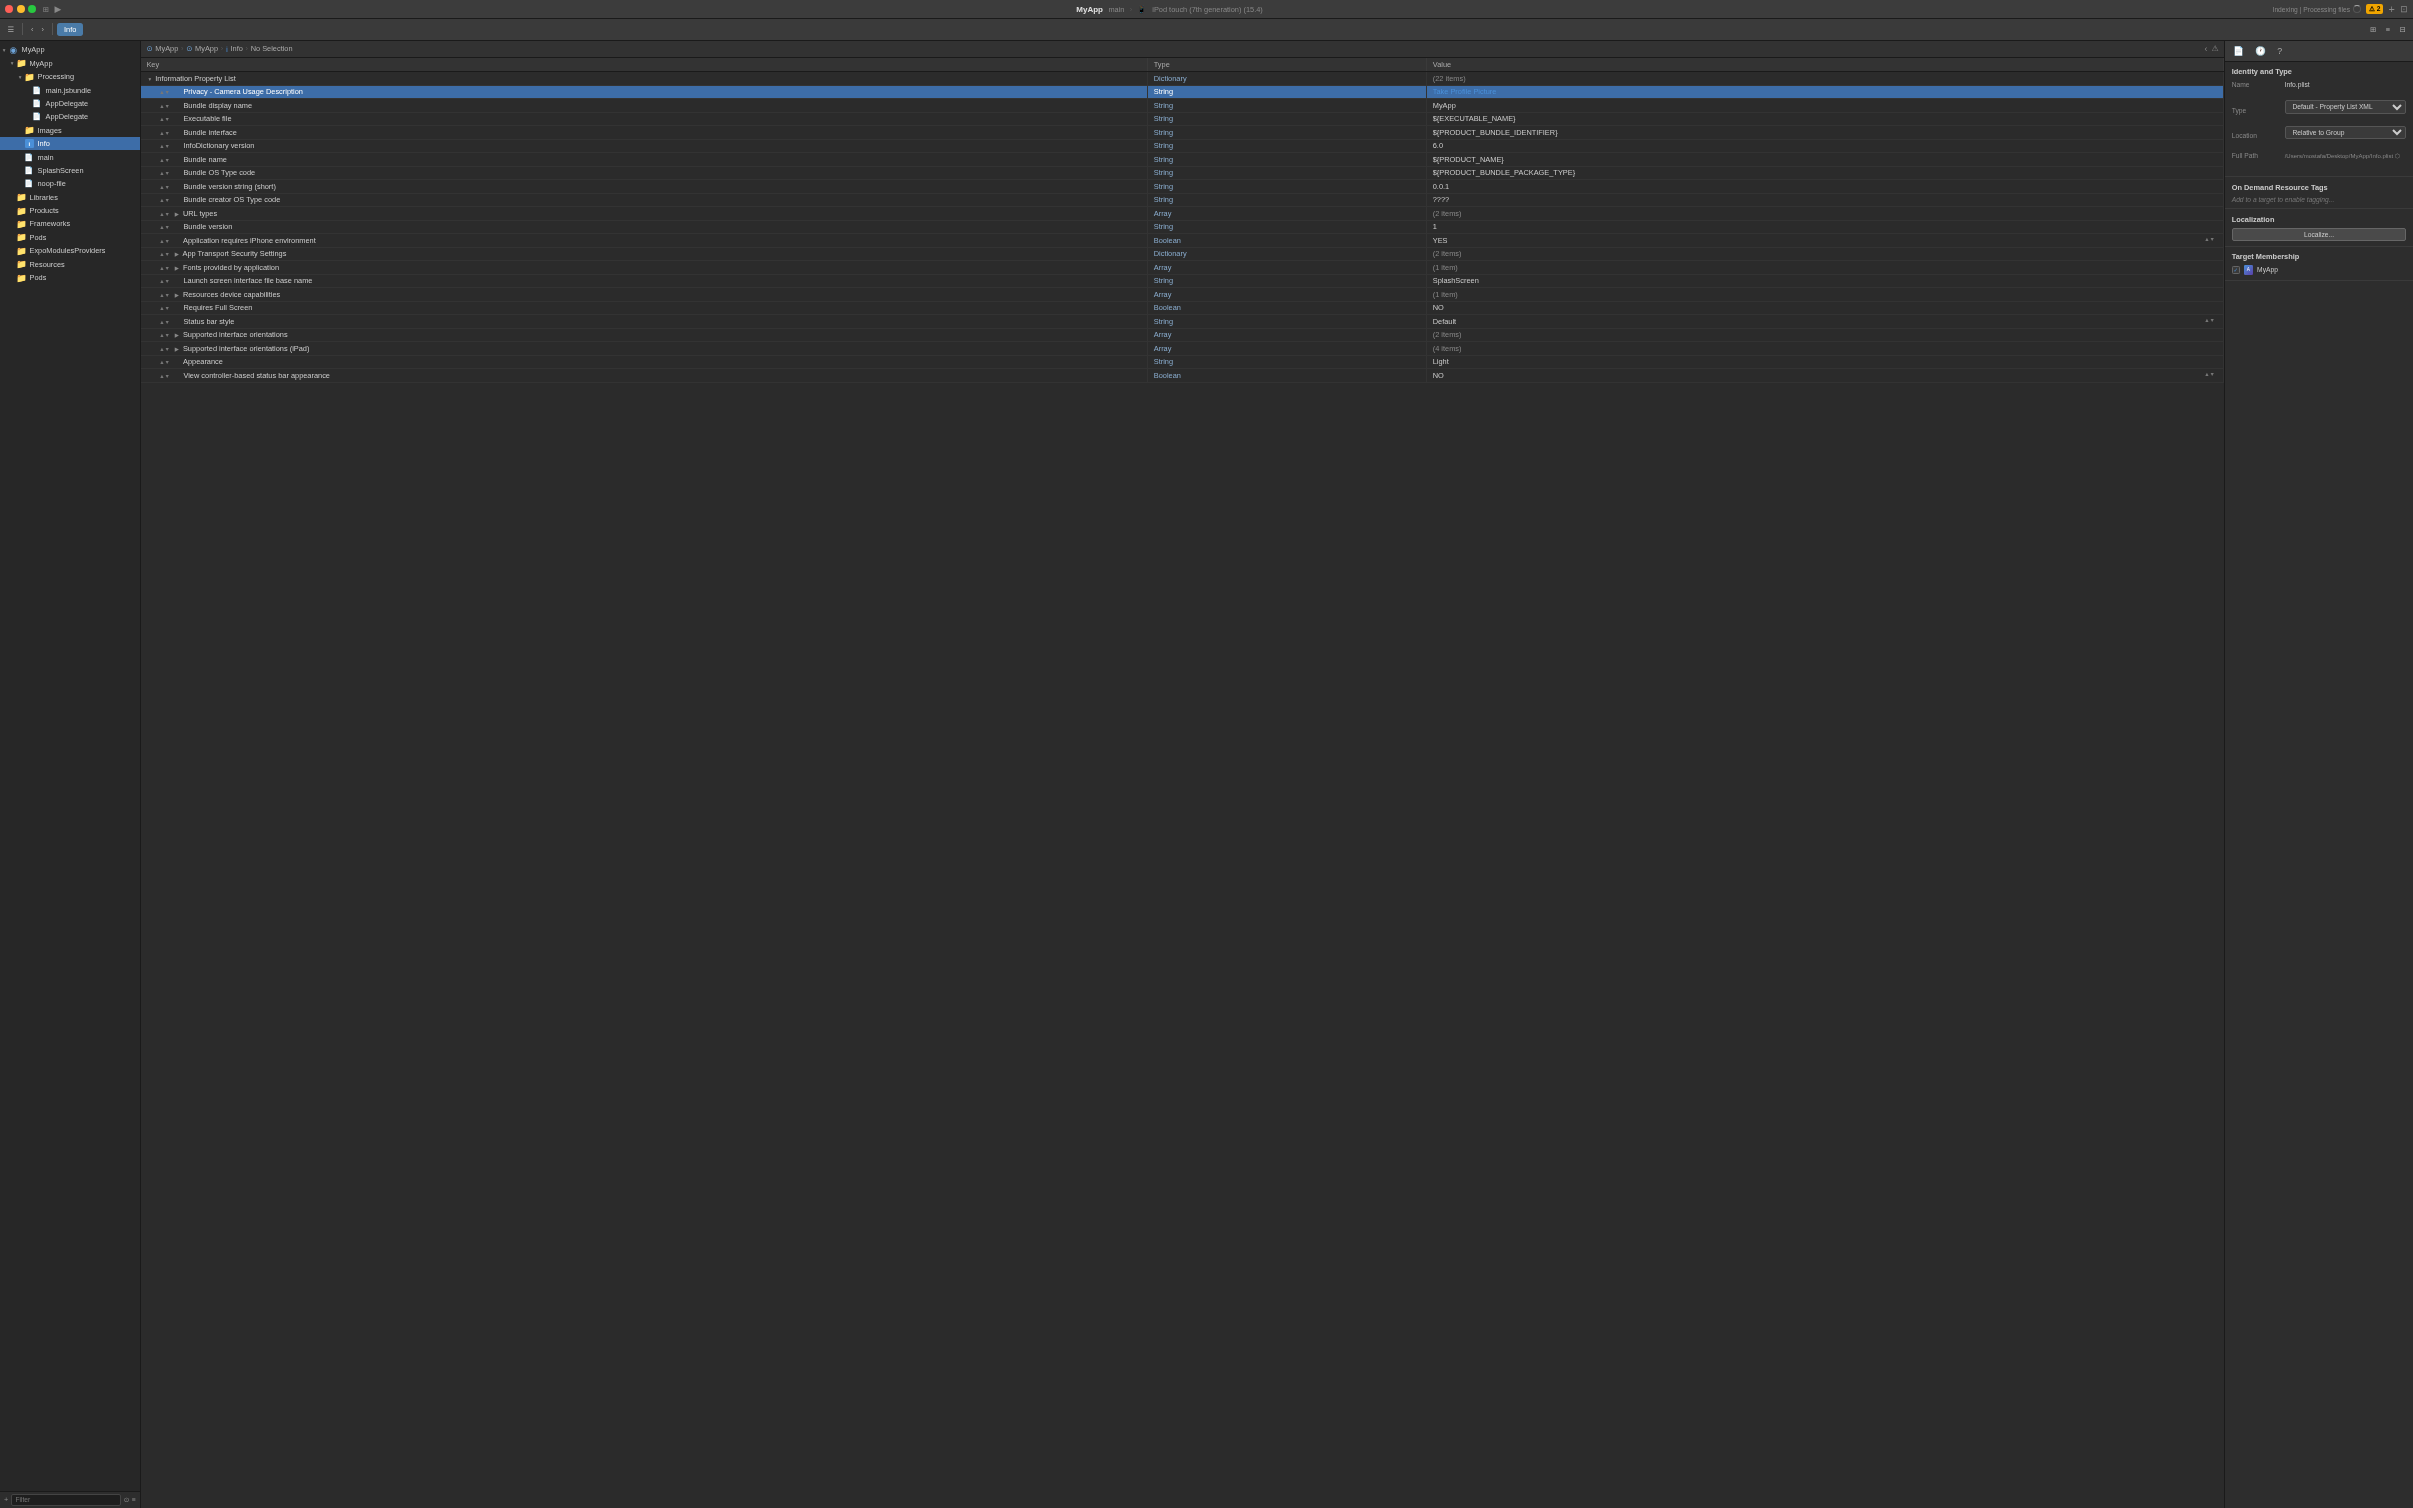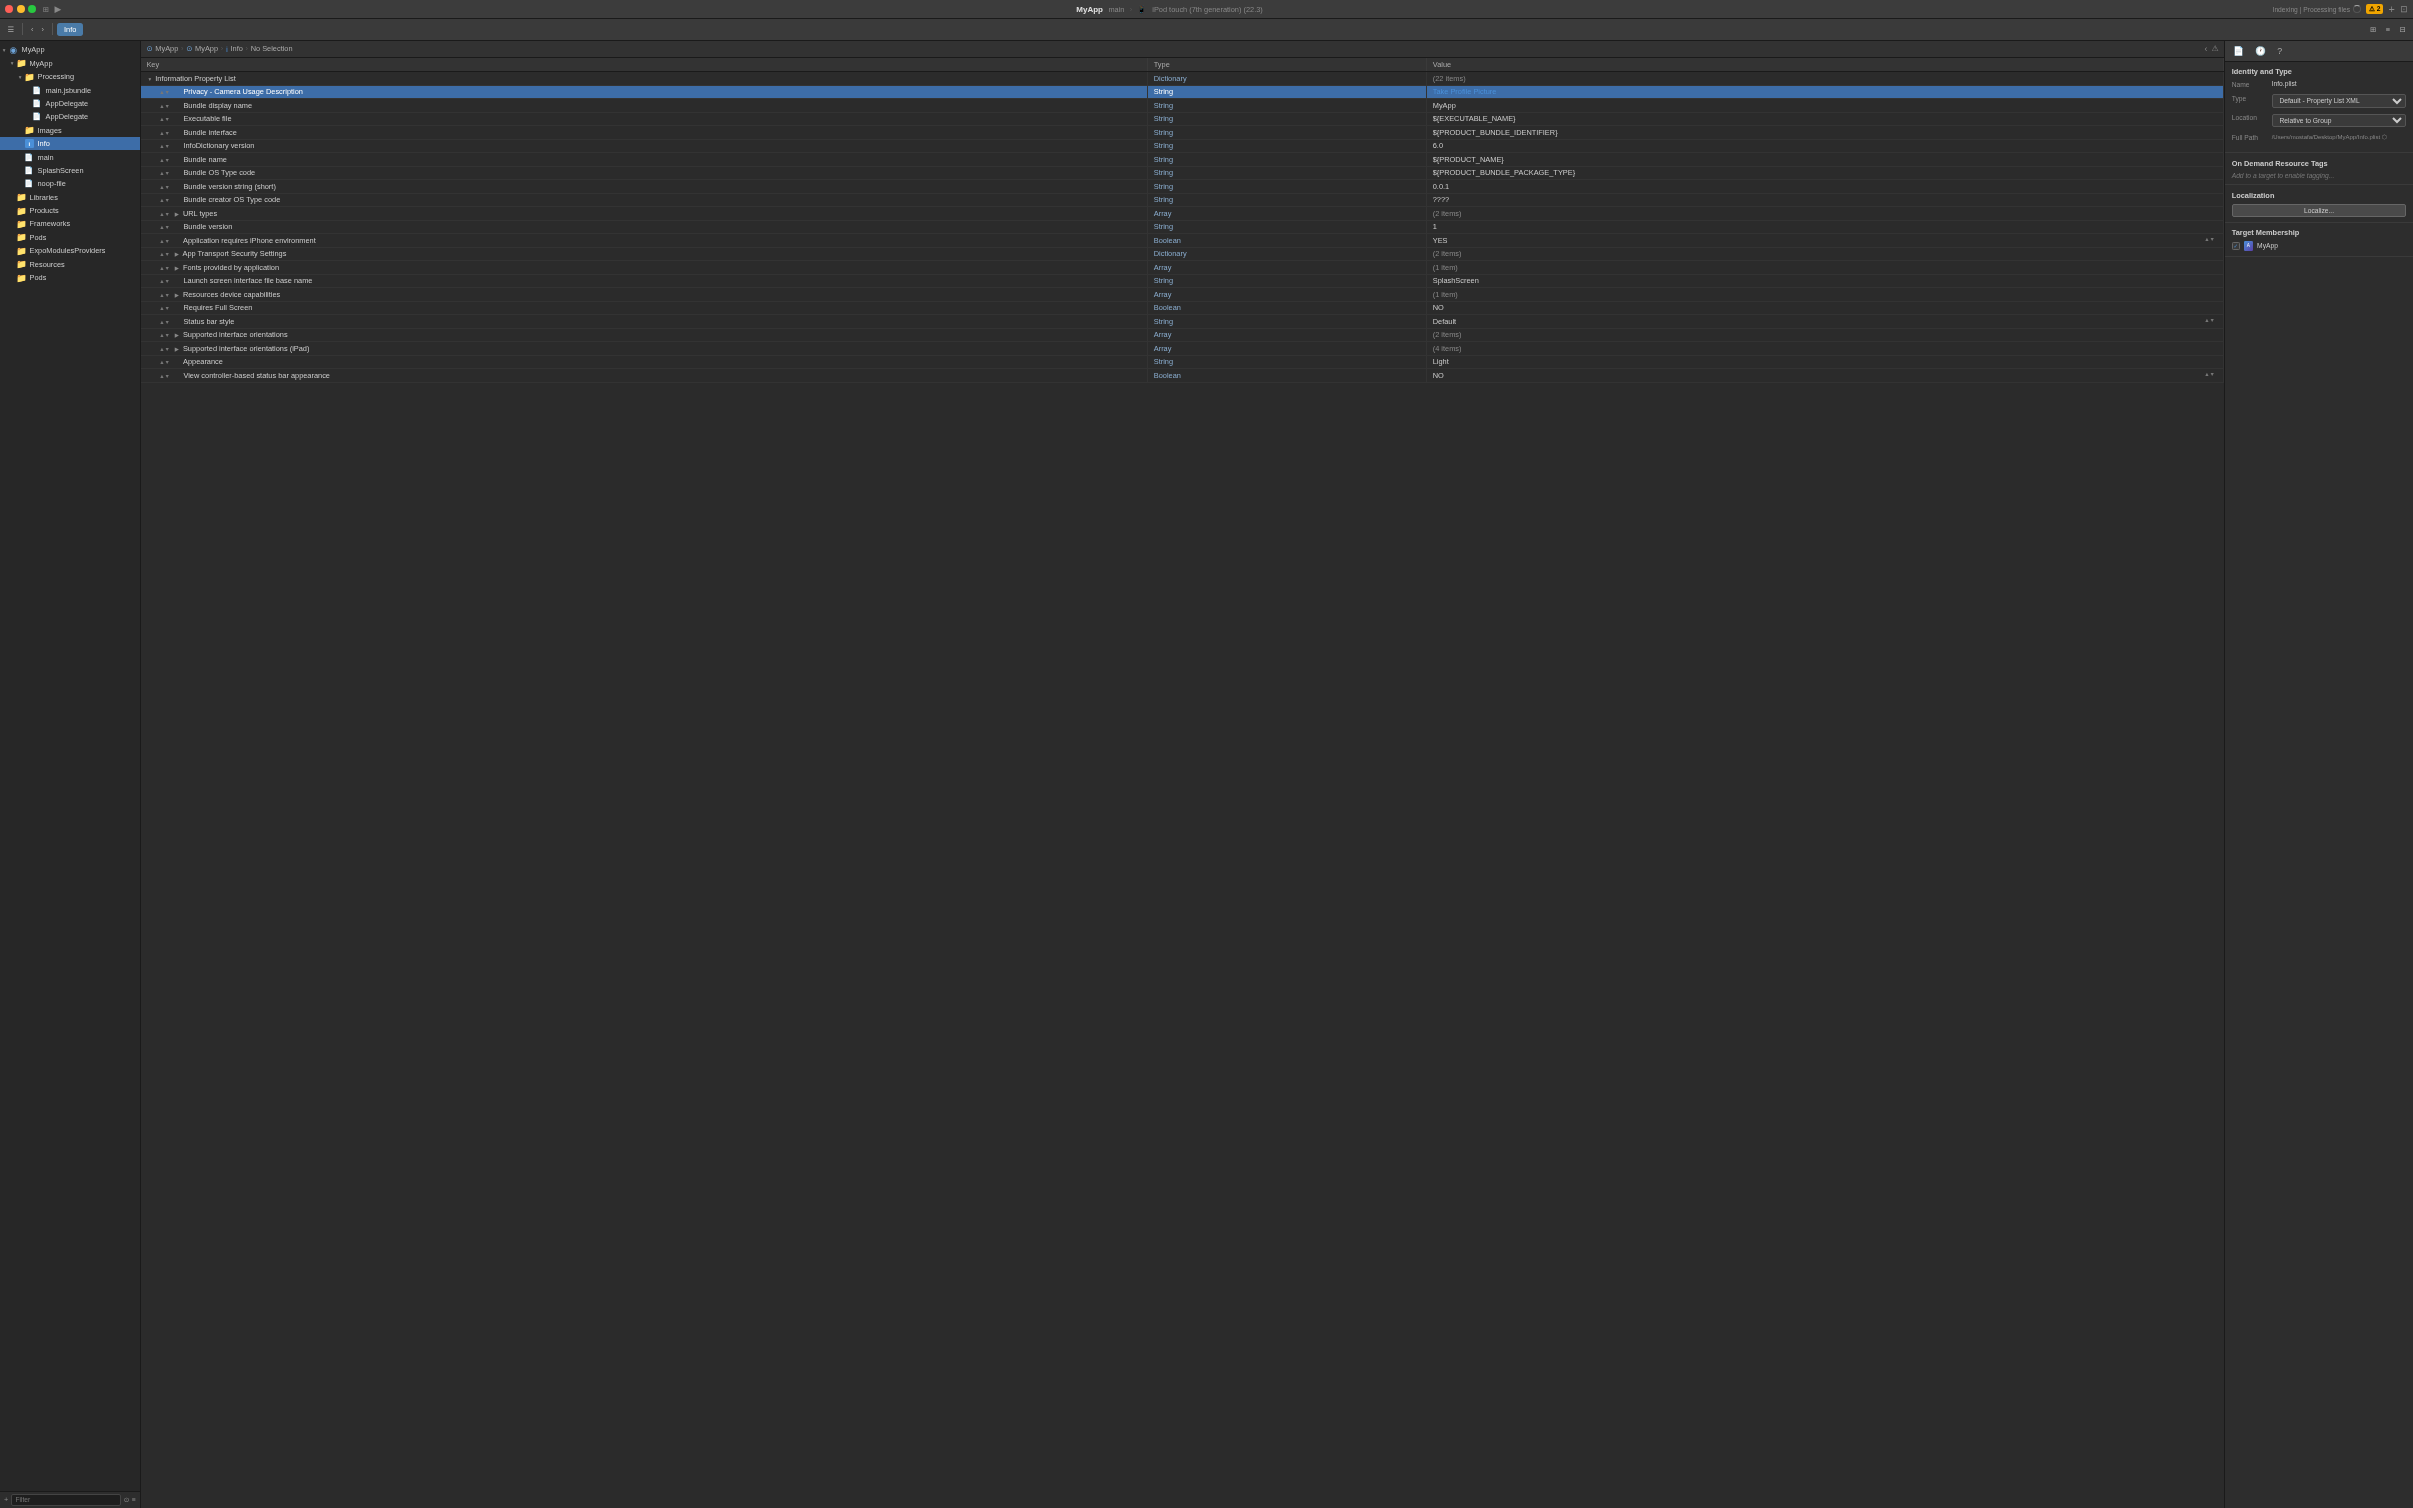--- a/index.html
+++ b/index.html
@@ -319,23 +319,23 @@
       border-bottom: 0.7px solid #3a3a3a;
     }
     .inspector-section-title {
       font-size: 7.4px;
       font-weight: 600;
       color: #ccc;
       margin-bottom: 4px;
     }
     .inspector-row {
       display: flex;
-      align-items: flex-start;
-      margin-bottom: 6px;
-      gap: 3px;
+      align-items: flex-end;
+      margin-bottom: 12px;
+      gap: 16px;
     }
     .inspector-label {
       font-size: 6.7px;
       color: #888;
       min-width: 37px;
       flex-shrink: 0;
       padding-top: 0.7px;
     }
     .inspector-value {
       font-size: 6.7px;
@@ -405,21 +405,21 @@
     <span class="traffic-btn traffic-min"></span>
     <span class="traffic-btn traffic-max"></span>
   </div>
   <div style="font-size:7.4px;color:#888;margin-right:5.4px;">⊞</div>
   <div style="font-size:8.8px;color:#888;margin-right:5.4px;">▶</div>
   <div class="titlebar-center">
     <span class="titlebar-app-name">MyApp</span>
     <span class="titlebar-sub">main</span>
     <span style="color:#555;font-size:7.4px;">›</span>
     <span style="font-size:7.4px;color:#888;">📱</span>
-    <span class="titlebar-sub">iPod touch (7th generation) (22.3)</span>
+    <span class="titlebar-sub">iPod touch (7th generation) (15.4)</span>
   </div>
   <div class="titlebar-right">
     <div class="indexing-status">
       <span>Indexing | Processing files</span>
       <div class="spinner"></div>
     </div>
     <div class="warning-badge">⚠ 2</div>
     <span class="plus-btn">+</span>
     <span style="color:#888;font-size:8.8px;">⊡</span>
   </div>

